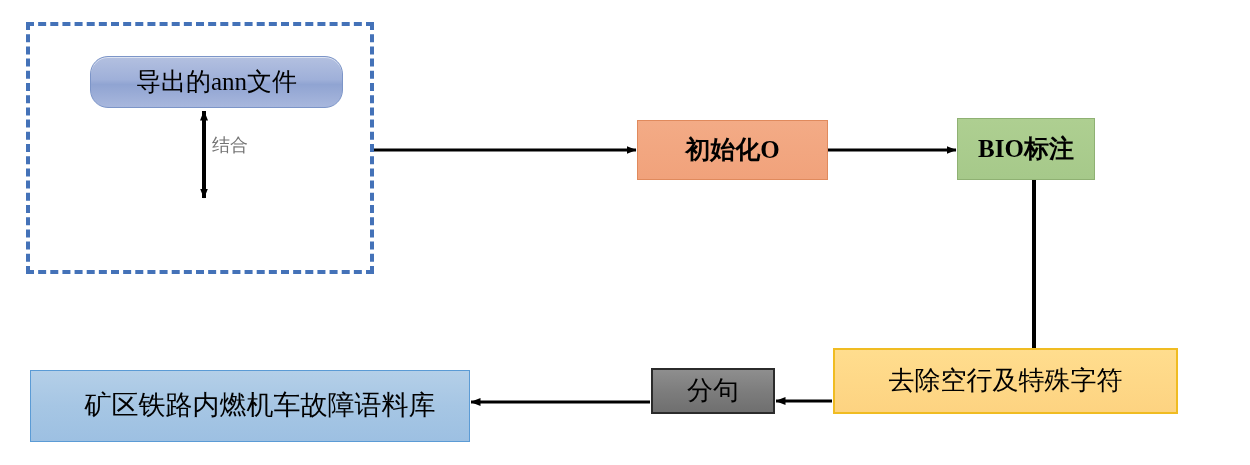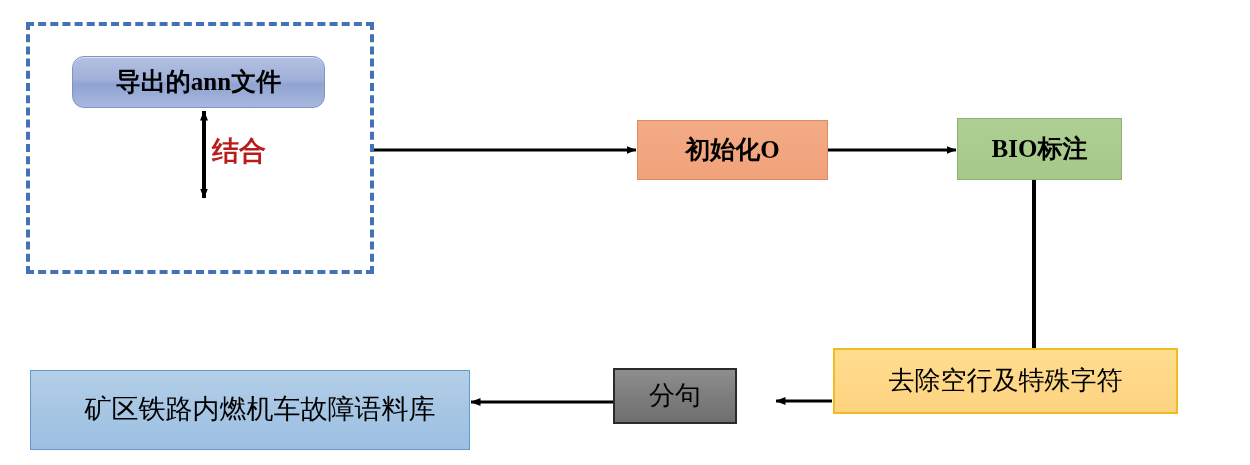--- a/index.html
+++ b/index.html
@@ -40,95 +40,94 @@
     left: 26px;
     top: 22px;
     width: 348px;
     height: 252px;
     border: 4px dashed #4472b8;
     box-sizing: border-box;
     background: transparent;
   }
   
   .file-box {
-    left: 72px;
+    left: 90px;
     width: 253px;
     height: 52px;
-    border-radius: 12px;
+    border-radius: 18px;
     border: 1px solid #7c95c8;
     background: linear-gradient(to bottom, #b3c0e0 0%, #9fb0d9 45%, #90a4d2 55%, #a8b7dd 100%);
     font-size: 25px;
-    font-weight: bold;
+    font-weight: normal;
     box-shadow: inset 0 1px 0 rgba(255,255,255,0.55);
   }
   #node-ann { top: 56px; }
   #node-txt { top: 199px; }
 
   
   #node-init {
     left: 637px;
     top: 120px;
     width: 191px;
     height: 60px;
     background: linear-gradient(to bottom, #f3ab86 0%, #f1a27b 100%);
     border: 1px solid #e08a5d;
     font-size: 25px;
     font-weight: bold;
   }
   
   #node-bio {
     left: 957px;
     top: 118px;
-    width: 165px;
+    width: 138px;
     height: 62px;
     background: linear-gradient(to bottom, #aecf91 0%, #a6c98a 100%);
     border: 1px solid #8fb173;
     font-size: 25px;
     font-weight: bold;
   }
   
   #node-clean {
     left: 833px;
     top: 348px;
     width: 345px;
     height: 66px;
     background: linear-gradient(to bottom, #ffdd8e 0%, #fdd381 100%);
     border: 2px solid #f0bc22;
     font-size: 26px;
   }
   
   #node-split {
-    left: 613px;
+    left: 651px;
     top: 368px;
     width: 124px;
-    height: 56px;
+    height: 46px;
     background: linear-gradient(to bottom, #8e8e8e 0%, #7d7d7d 50%, #6f6f6f 100%);
     border: 2px solid #2b2b2b;
     font-size: 26px;
   }
   
   #node-corpus {
     left: 30px;
     top: 370px;
     width: 440px;
-    height: 80px;
+    height: 72px;
     background: linear-gradient(to bottom, #b4cfe8 0%, #a6c6e4 50%, #9dc0e2 100%);
     border: 1px solid #5b9bd5;
     font-size: 27px;
     padding-left: 20px;
   }
   
   #label-combine {
     position: absolute;
     left: 212px;
     top: 133px;
-    font-size: 27px;
-    color: #b91c1c;
+    font-size: 18px;
+    color: #737373;
     white-space: nowrap;
-    font-weight: bold;
   }
 </style>
 </head>
 <body>
 
 <div id="canvas">
 
   <svg class="edges" viewBox="0 0 1250 465">
     <defs>
       <marker id="arrowhead" markerWidth="10" markerHeight="8" refX="9.5" refY="4" orient="auto" markerUnits="userSpaceOnUse">

